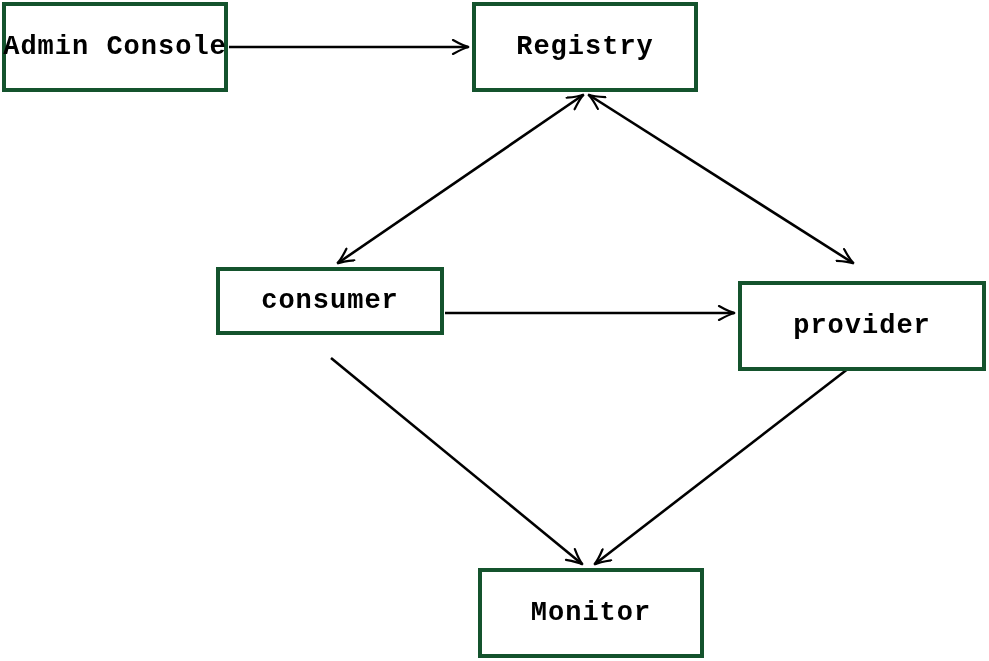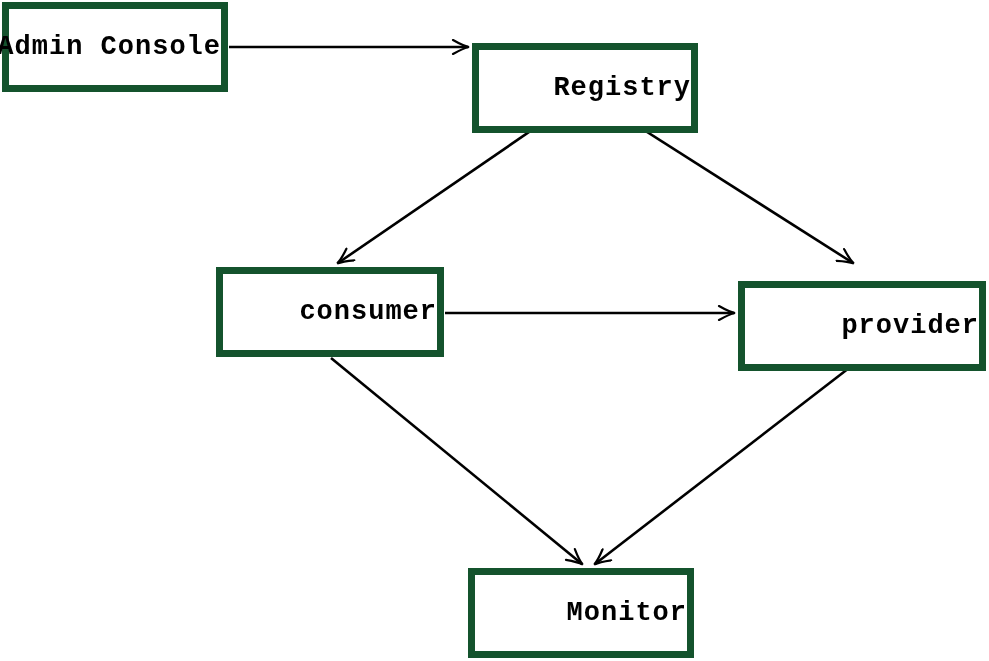--- a/index.html
+++ b/index.html
@@ -8,36 +8,36 @@
     position: relative;
     width: 989px;
     height: 661px;
     background: #ffffff;
     font-family: "Liberation Mono", "DejaVu Sans Mono", monospace;
     overflow: hidden;
   }
   .node {
     position: absolute;
     background: #ffffff;
-    border: 7px solid #14532d;
+    border: 4px solid #14532d;
     display: flex;
     align-items: center;
-    justify-content: flex-end;
+    justify-content: center;
     font-weight: bold;
     font-size: 27px;
     letter-spacing: 1px;
     color: #000000;
     white-space: nowrap;
     z-index: 2;
   }
   #node-admin-console { left: 2px;   top: 2px;   width: 226px; height: 90px; }
-  #node-registry      { left: 472px; top: 2px;   width: 226px; height: 90px; margin-top: 41px; }
-  #node-consumer      { left: 216px; top: 267px; width: 228px; height: 90px; }
+  #node-registry      { left: 472px; top: 2px;   width: 226px; height: 90px; }
+  #node-consumer      { left: 216px; top: 267px; width: 228px; height: 68px; }
   #node-provider      { left: 738px; top: 267px; width: 248px; height: 90px; margin-top: 14px; }
-  #node-monitor       { left: 468px; top: 568px; width: 226px; height: 90px; }
+  #node-monitor       { left: 478px; top: 568px; width: 226px; height: 90px; }
   #edges {
     position: absolute;
     left: 0; top: 0;
     width: 989px; height: 661px;
     z-index: 1;
   }
   #edges line { stroke: #000000; stroke-width: 2.6; }
 </style>
 </head>
 <body>

